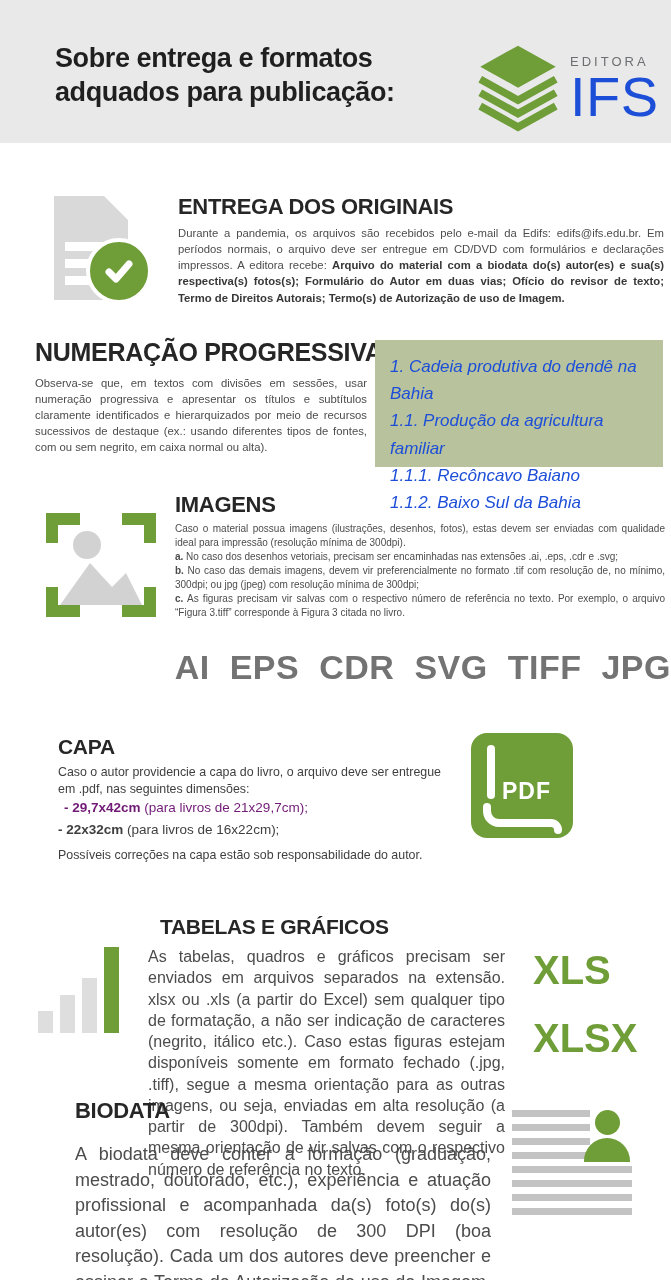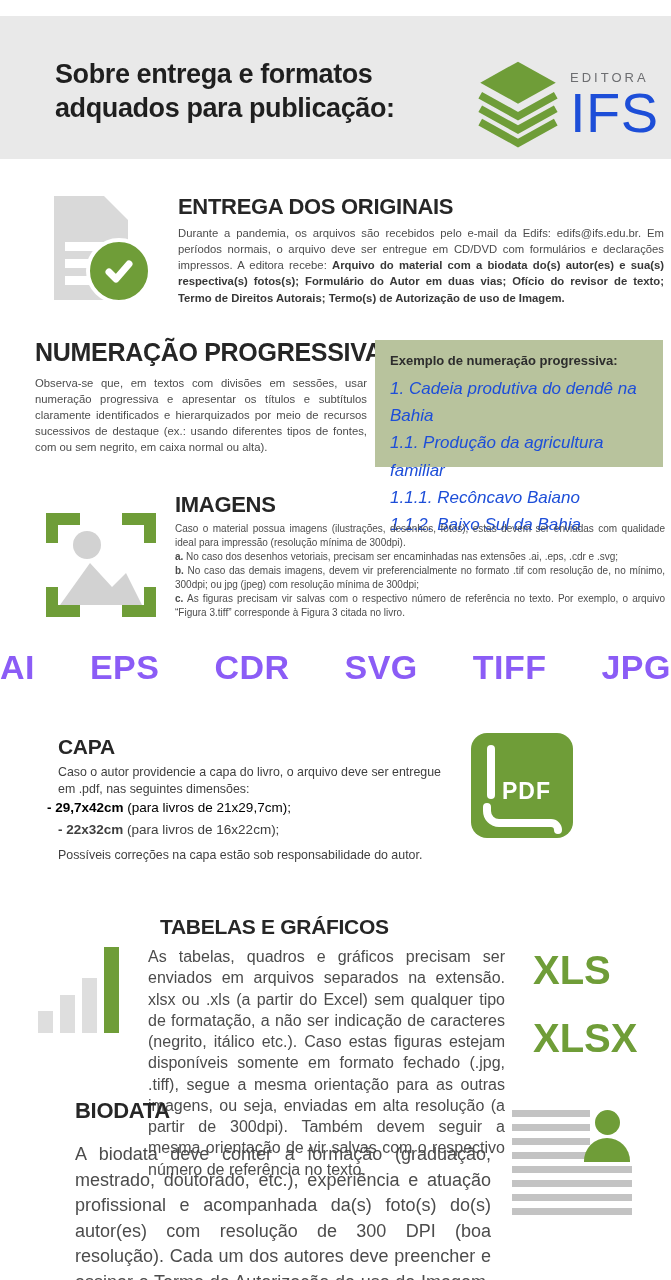--- a/index.html
+++ b/index.html
@@ -2,21 +2,21 @@
 <html><head>
 <meta charset="utf-8">
 <style>
   html,body { margin:0; padding:0; background:#ffffff; }
   .page {
     position:relative; width:671px; height:1280px; margin:0 auto;
     background:#ffffff; overflow:hidden;
     font-family:"Liberation Sans", sans-serif;
   }
   
-  .header { position:absolute; left:0; top:16px; width:671px; height:143px; background:#e9e9e9; }
+  .header { position:absolute; left:0; top:0; width:671px; height:143px; background:#e9e9e9; }
   .title { position:absolute; left:55px; top:42px; font-size:27px; font-weight:bold;
            color:#1f1f1f; line-height:1.25; letter-spacing:-0.4px; }
   .logo { position:absolute; left:474px; top:44px; display:flex; align-items:flex-start; }
   .logo-mark { width:88px; height:94px; }
   .logo-text { margin-left:8px; margin-top:10px; display:flex; flex-direction:column; }
   .logo-editora { font-size:13px; letter-spacing:3px; color:#6d6e71; }
   .logo-ifs { font-size:56px; color:#1d4ed8; line-height:0.95; letter-spacing:0.5px; margin-top:1px; }
 
   
   .sec { position:absolute; left:0; width:671px; }
@@ -51,28 +51,28 @@
   .example-box .box-item { font-size:17px; color:#1d4ed8; line-height:1.6;font-style:italic; }
 
   
   .sec-imagens { top:490px; height:150px; }
   .sec-imagens h2 { left:175px; top:2px; font-size:22px; }
   .imagens-body { left:175px; top:32px; width:490px; font-size:10px; line-height:1.4; }
   .viewfinder { position:absolute; left:40px; top:15px; width:122px; height:120px; }
 
   
   .formats-row { position:absolute; left:0; top:648px; width:671px; display:flex;
-                 justify-content:space-between; gap:20px; font-size:34px; font-weight:bold;
-                 color:#8b5cf6; letter-spacing:0.5px; }
+                 justify-content:flex-end; gap:20px; font-size:34px; font-weight:bold;
+                 color:#737373; letter-spacing:0.5px; }
 
   
   .sec-capa { top:733px; height:150px; }
   .sec-capa h2 { left:58px; top:2px; font-size:21px; }
   .capa-intro { left:58px; top:31px; width:384px; font-size:12.4px; line-height:1.38; color:#3f3f3f; }
-  .capa-dim1 { left:47px; top:67px; font-size:13.5px; color:#000000; }
+  .capa-dim1 { left:64px; top:67px; font-size:13.5px; color:#701a75; }
   .capa-dim2 { left:58px; top:89px; font-size:13.5px; color:#3f3f3f; }
   .capa-note { left:58px; top:115px; font-size:12.4px; color:#3f3f3f; }
   .pdf-icon { position:absolute; left:465px; top:0; width:115px; height:105px; }
   .pdf-label { position:absolute; left:37px; top:45px; color:#ffffff; font-size:23px;
                font-weight:bold; letter-spacing:1px; }
 
   
   .sec-tabelas { top:910px; height:150px; }
   .sec-tabelas h2 { left:160px; top:5px; font-size:21px; }
   .tabelas-body { left:148px; top:36px; width:357px; font-size:16px; line-height:1.33; }
@@ -132,21 +132,20 @@
       </svg>
     </div>
     <h2>ENTREGA DOS ORIGINAIS</h2>
     <p class="body-text entrega-body just"><span>Durante a pandemia, os arquivos são recebidos pelo e-mail da Edifs: edifs@ifs.edu.br. Em períodos normais, o arquivo deve ser entregue em CD/DVD com formulários e declarações impressos. A editora recebe: </span><b>Arquivo do material com a biodata do(s) autor(es) e sua(s) respectiva(s) fotos(s); Formulário do Autor em duas vias; Ofício do revisor de texto; Termo de Direitos Autorais; Termo(s) de Autorização de uso de Imagem.</b></p>
   </section>
 
   <section class="sec sec-numeracao">
     <h2>NUMERAÇÃO PROGRESSIVA</h2>
     <p class="body-text numeracao-body just">Observa-se que, em textos com divisões em sessões, usar numeração progressiva e apresentar os títulos e subtítulos claramente identificados e hierarquizados por meio de recursos sucessivos de destaque (ex.: usando diferentes tipos de fontes, com ou sem negrito, em caixa normal ou alta).</p>
     <aside class="example-box">
-      <div class="box-title">Exemplo de numeração progressiva:</div>
       <div class="box-item">1. Cadeia produtiva do dendê na Bahia</div>
       <div class="box-item">1.1. Produção da agricultura familiar</div>
       <div class="box-item">1.1.1. Recôncavo Baiano</div>
       <div class="box-item">1.1.2. Baixo Sul da Bahia</div>
     </aside>
   </section>
 
   <section class="sec sec-imagens">
     <div class="viewfinder">
       <svg width="122" height="120" viewBox="0 0 122 120">

